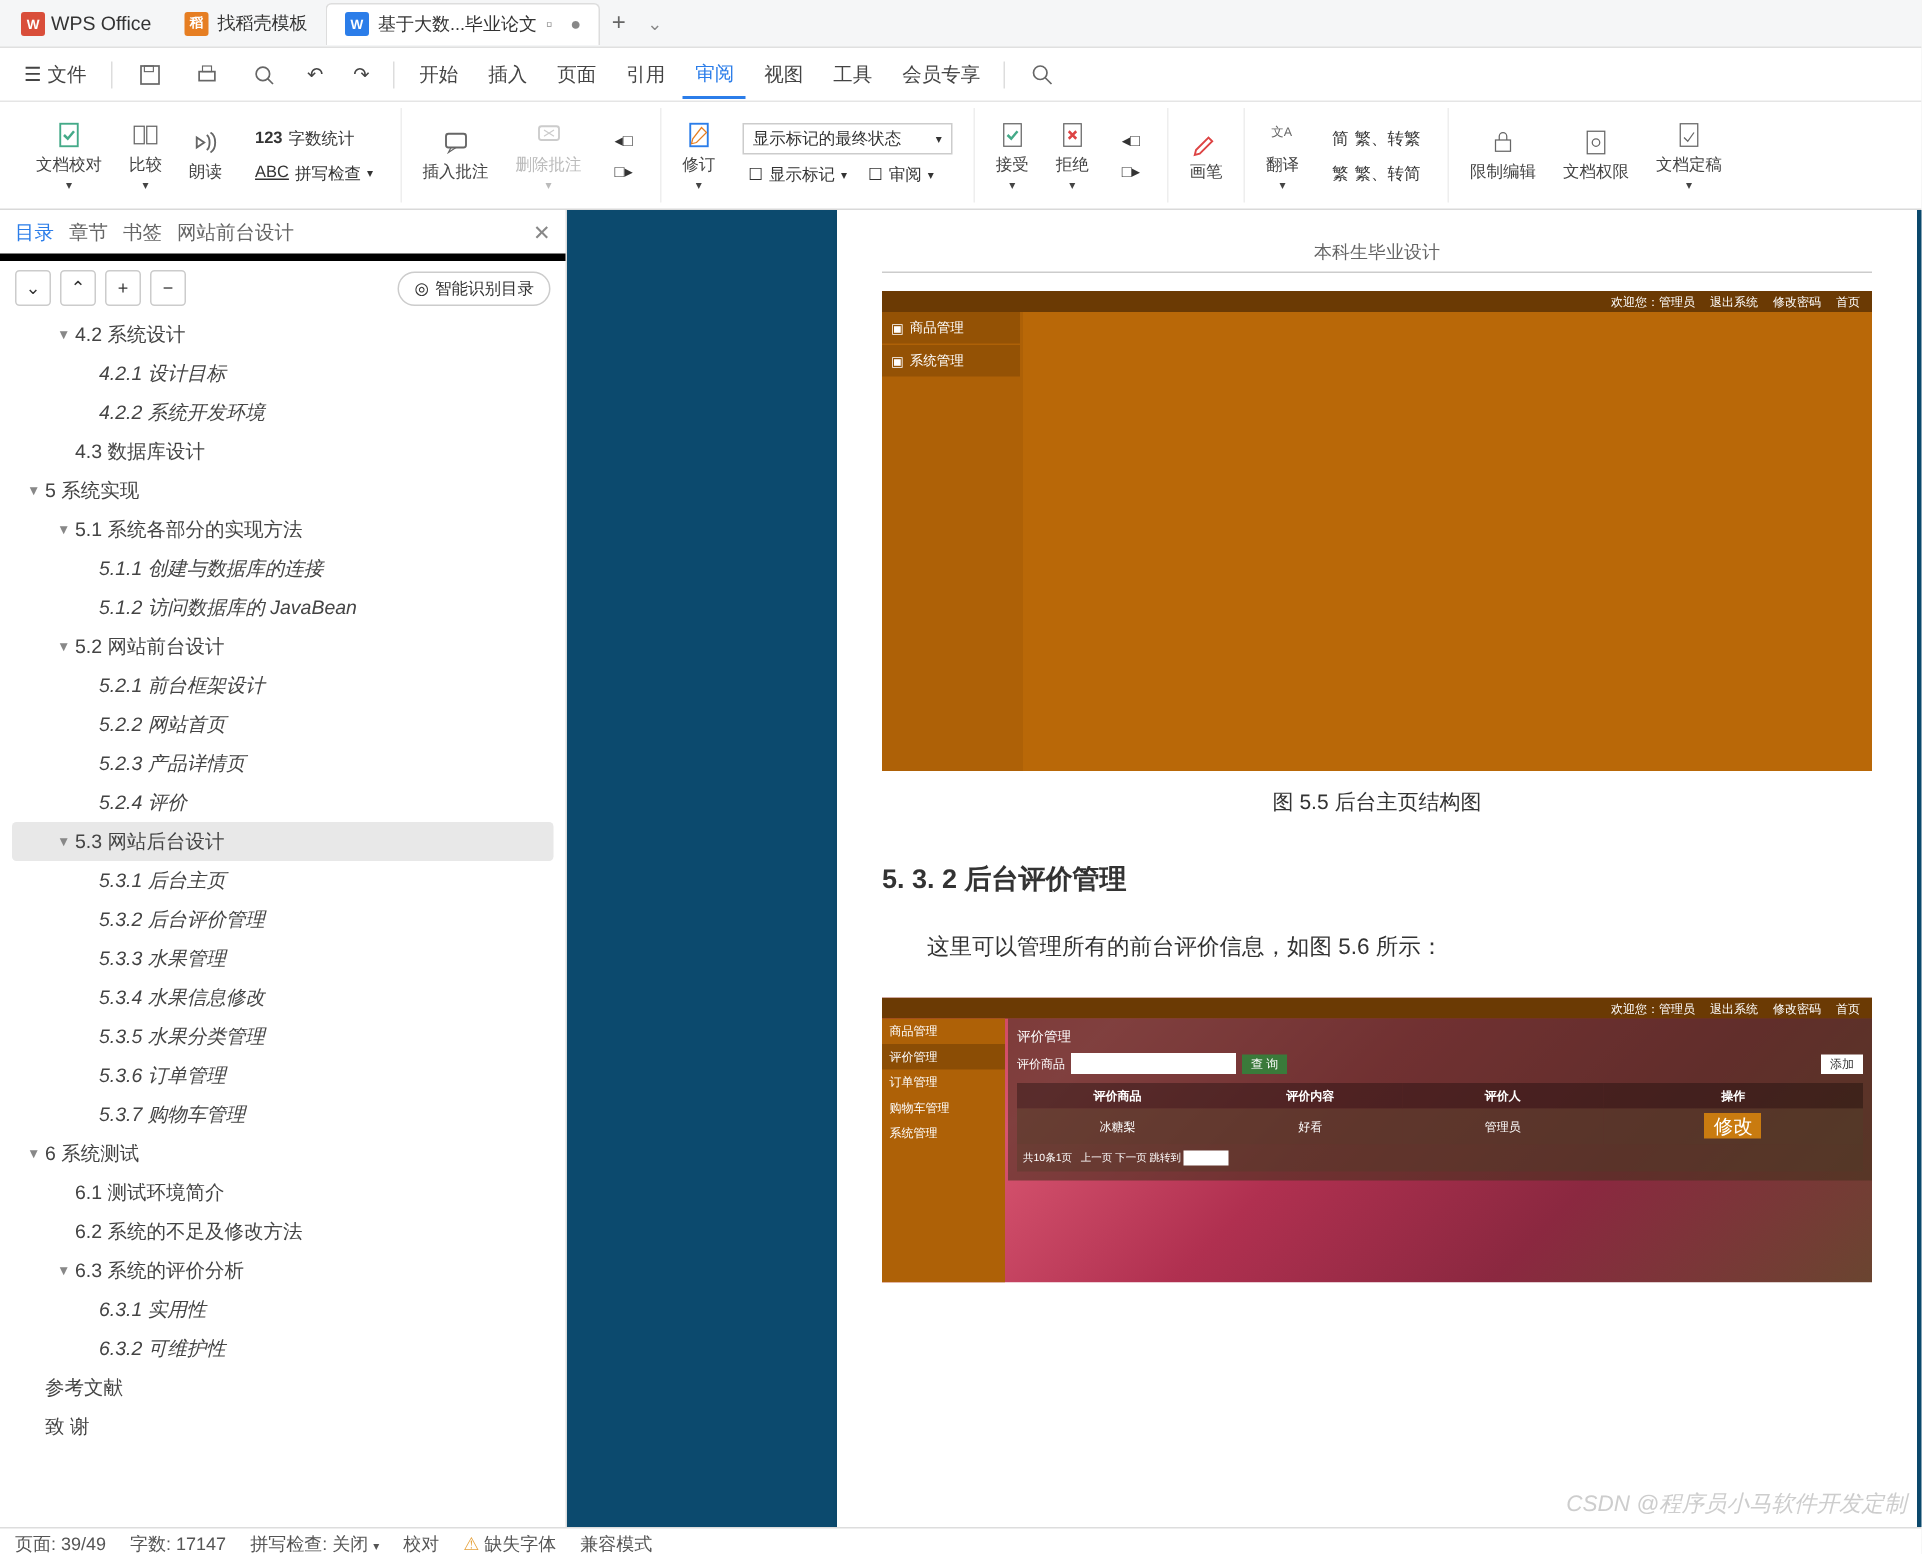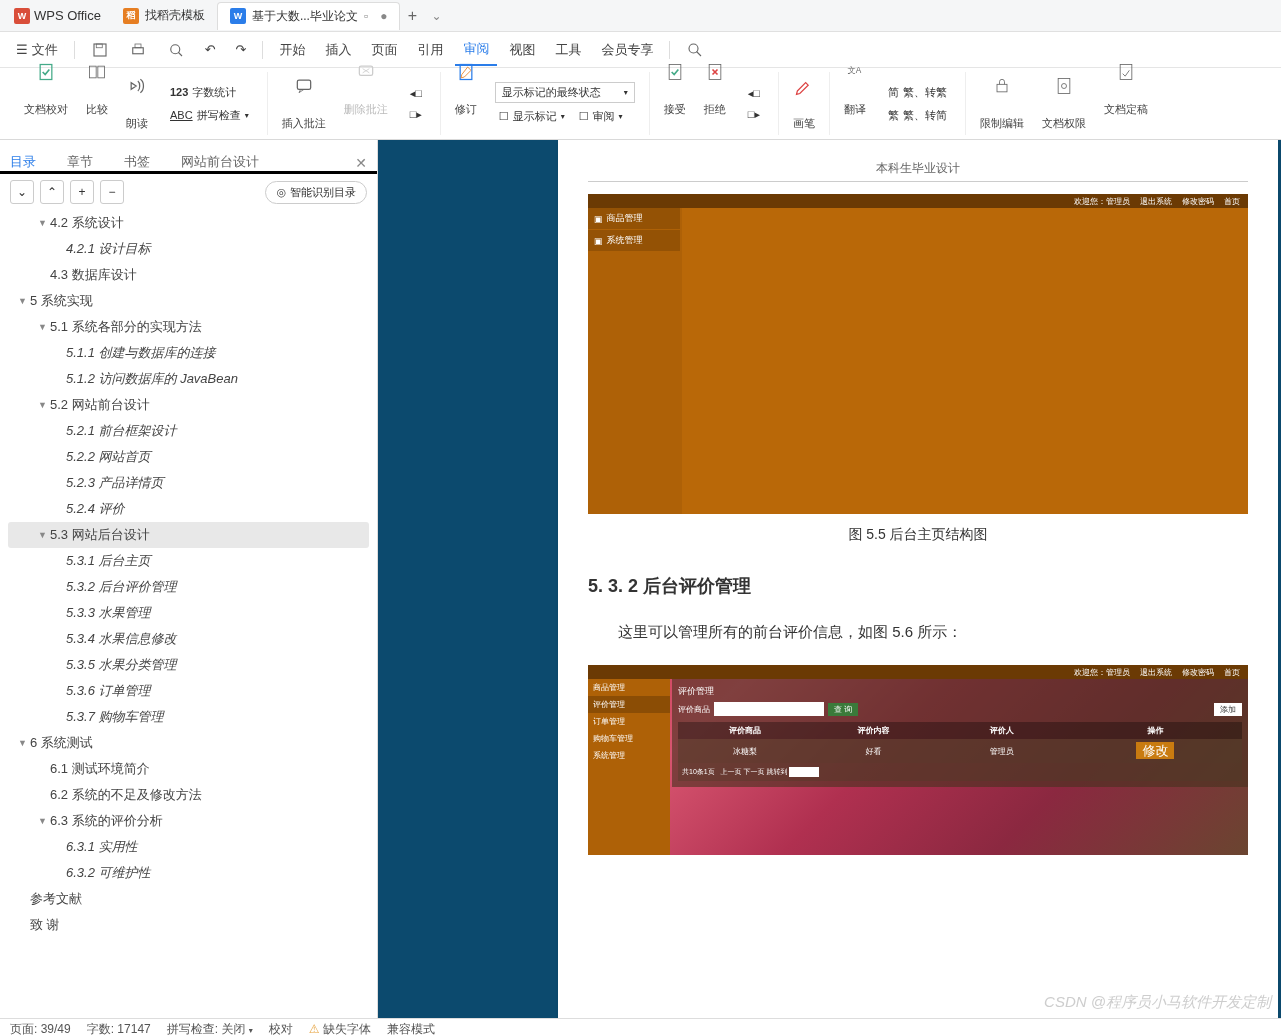--- a/index.html
+++ b/index.html
@@ -15,28 +15,28 @@
 .tab .close { color: #888; font-size: 12px; }
 .newtab { width: 24px; text-align: center; font-size: 16px; color: #666; cursor: pointer; }
 .menubar { height: 36px; background: #fff; display: flex; align-items: center; padding: 0 8px; gap: 4px; border-bottom: 1px solid #e5e5e5; }
 .menubtn { padding: 6px 8px; cursor: pointer; font-size: 13px; color: #444; display: flex; align-items: center; gap: 4px; }
 .menubtn.active { color: #2b7de9; border-bottom: 2px solid #2b7de9; }
 .menusep { width: 1px; height: 18px; background: #ddd; margin: 0 4px; }
 .icon-sm { width: 18px; height: 18px; display: inline-block; }
 .ribbon { height: 72px; background: #fff; display: flex; align-items: center; padding: 4px 10px; border-bottom: 1px solid #d9d9d9; }
 .rgroup { display: flex; flex-direction: column; align-items: center; padding: 0 8px; border-right: 1px solid #eee; height: 100%; justify-content: center; }
 .rgroup-row { display: flex; gap: 6px; align-items: center; }
-.rbtn { display: flex; flex-direction: column; align-items: center; gap: 20px; padding: 4px 6px; cursor: pointer; font-size: 11px; color: #444; }
+.rbtn { display: flex; flex-direction: column; align-items: center; gap: 2px; padding: 4px 6px; cursor: pointer; font-size: 11px; color: #444; }
 .rbtn.disabled { color: #bbb; }
 .rbtn-col { display: flex; flex-direction: column; gap: 4px; padding: 2px 6px; font-size: 11px; }
 .rbtn-inline { display: flex; align-items: center; gap: 4px; padding: 2px 4px; cursor: pointer; font-size: 11px; }
 .dropdown { border: 1px solid #ccc; padding: 2px 6px; font-size: 11px; background: #fff; display: flex; align-items: center; gap: 4px; width: 140px; justify-content: space-between; }
 .body { display: flex; height: calc(100% - 158px); }
 .sidebar { width: 378px; background: #fff; border-right: 1px solid #ddd; display: flex; flex-direction: column; }
-.sidetabs { display: flex; align-items: flex-end; height: 34px; padding: 0 10px; gap: 31px; border-bottom: 3px solid #000000; font-size: 13px; }
+.sidetabs { display: flex; align-items: center; height: 34px; padding: 0 10px; gap: 10px; border-bottom: 5px solid #000000; font-size: 13px; }
 .sidetab { cursor: pointer; color: #666; }
 .sidetab.active { color: #2b7de9; font-weight: 500; }
 .sideclose { margin-left: auto; color: #888; cursor: pointer; font-size: 14px; }
 .sidectrl { display: flex; align-items: center; padding: 6px 10px; gap: 6px; }
 .ctrlbtn { width: 24px; height: 24px; border: 1px solid #ccc; border-radius: 3px; display: flex; align-items: center; justify-content: center; cursor: pointer; background: #fff; font-size: 12px; }
 .smartbtn { margin-left: auto; border: 1px solid #ccc; border-radius: 12px; padding: 3px 10px; font-size: 11px; display: flex; align-items: center; gap: 4px; cursor: pointer; }
 .toc { flex: 1; overflow-y: auto; padding: 0 8px 8px; }
 .toc-item { padding: 4px 6px; font-size: 13px; color: #444; cursor: pointer; border-radius: 3px; display: flex; align-items: center; }
 .toc-item.sel { background: #e8e8e8; }
 .toc-caret { width: 12px; color: #888; font-size: 9px; }
@@ -312,20 +312,21 @@
     <div class="sidectrl">
       <div class="ctrlbtn">⌄</div>
       <div class="ctrlbtn">⌃</div>
       <div class="ctrlbtn">+</div>
       <div class="ctrlbtn">−</div>
       <div class="smartbtn">◎ <span>智能识别目录</span></div>
     </div>
     <div class="toc" id="toc">
         <div class="toc-item l2"><span class="toc-caret">▼</span>4.2  系统设计</div>
         <div class="toc-item l3"><span class="toc-caret"></span>4.2.1  设计目标</div>
+        <div class="toc-item l3"><span class="toc-caret"></span>4.2.2  系统开发环境</div>
         <div class="toc-item l2"><span class="toc-caret"></span>4.3  数据库设计</div>
         <div class="toc-item l1"><span class="toc-caret">▼</span>5   系统实现</div>
         <div class="toc-item l2"><span class="toc-caret">▼</span>5.1  系统各部分的实现方法</div>
         <div class="toc-item l3"><span class="toc-caret"></span>5.1.1  创建与数据库的连接</div>
         <div class="toc-item l3"><span class="toc-caret"></span>5.1.2  访问数据库的 JavaBean</div>
         <div class="toc-item l2"><span class="toc-caret">▼</span>5.2  网站前台设计</div>
         <div class="toc-item l3"><span class="toc-caret"></span>5.2.1  前台框架设计</div>
         <div class="toc-item l3"><span class="toc-caret"></span>5.2.2  网站首页</div>
         <div class="toc-item l3"><span class="toc-caret"></span>5.2.3  产品详情页</div>
         <div class="toc-item l3"><span class="toc-caret"></span>5.2.4  评价</div>

